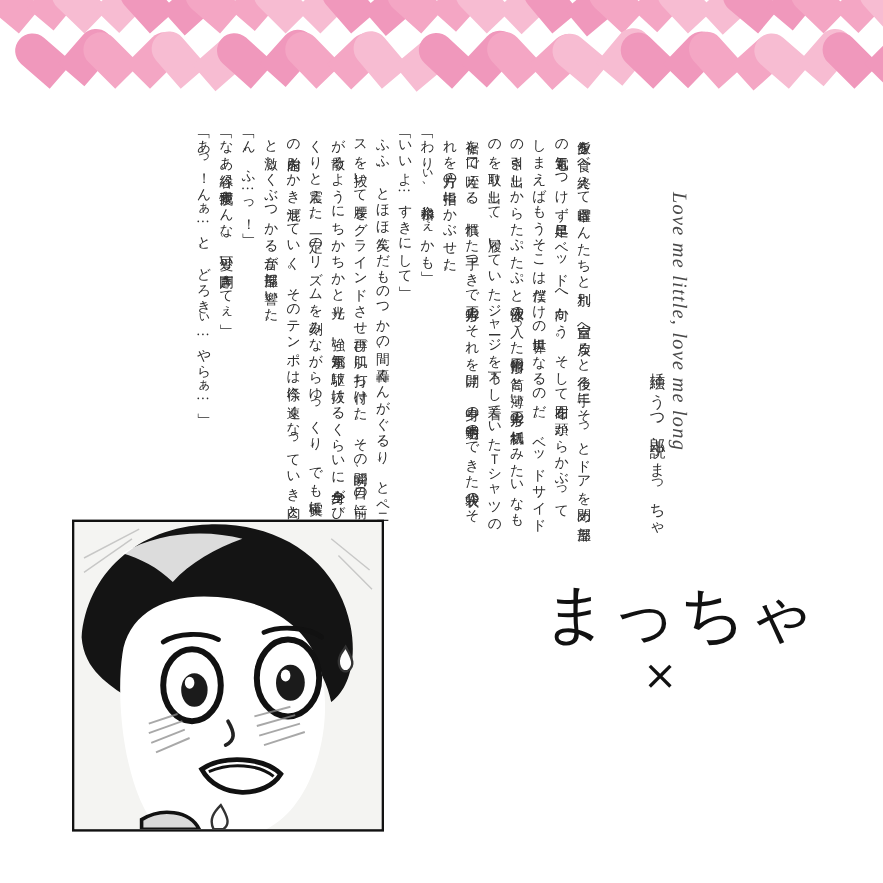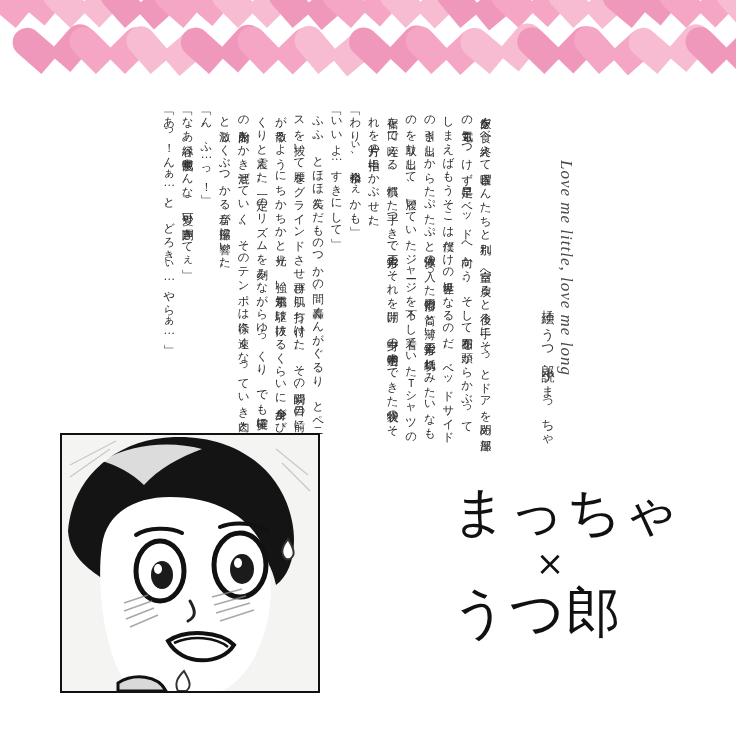--- a/index.html
+++ b/index.html
@@ -245,16 +245,15 @@
         <line x1="8" y1="42" x2="48" y2="14"></line>
         <line x1="246" y1="40" x2="214" y2="14"></line>
         <line x1="248" y1="56" x2="220" y2="28"></line>
       </g>
     </svg>
   </div>
 
   <div id="cp-name">
     <div class="line">まっちゃ</div>
     <div class="cross">×</div>
-    <div class="line">うつ郎</div>
   </div>
 
 </div>
 
 </body></html>

